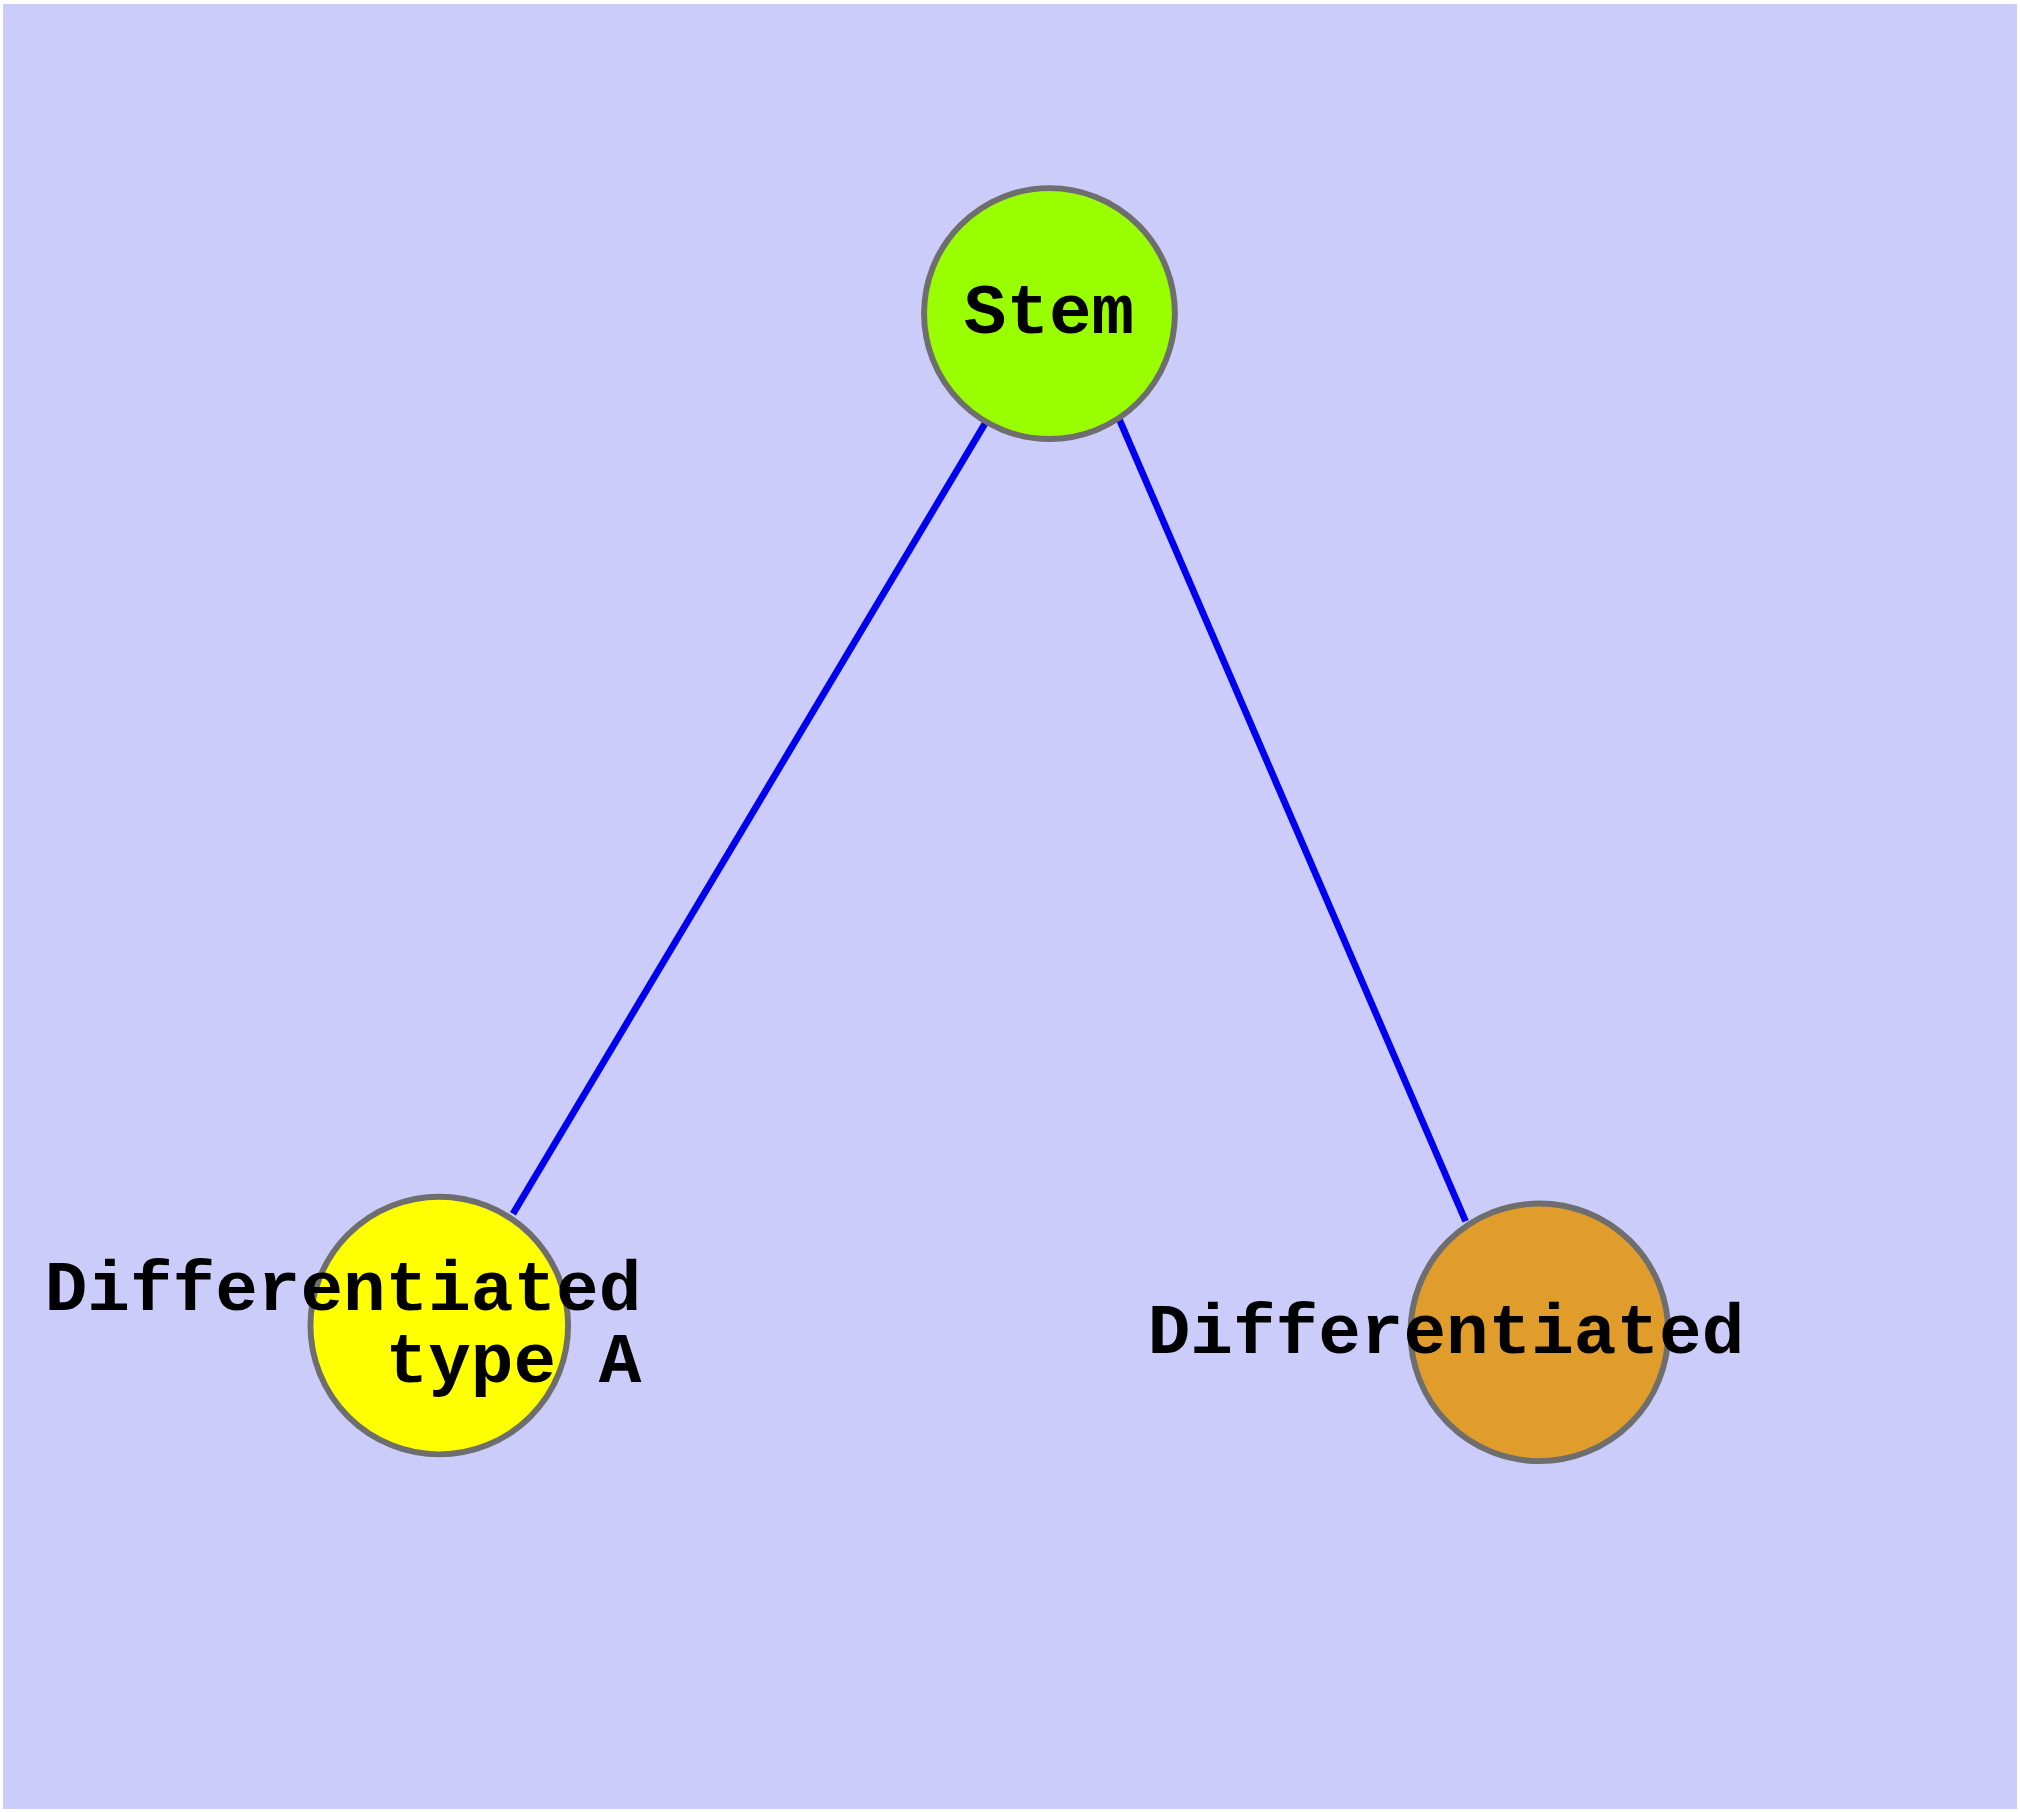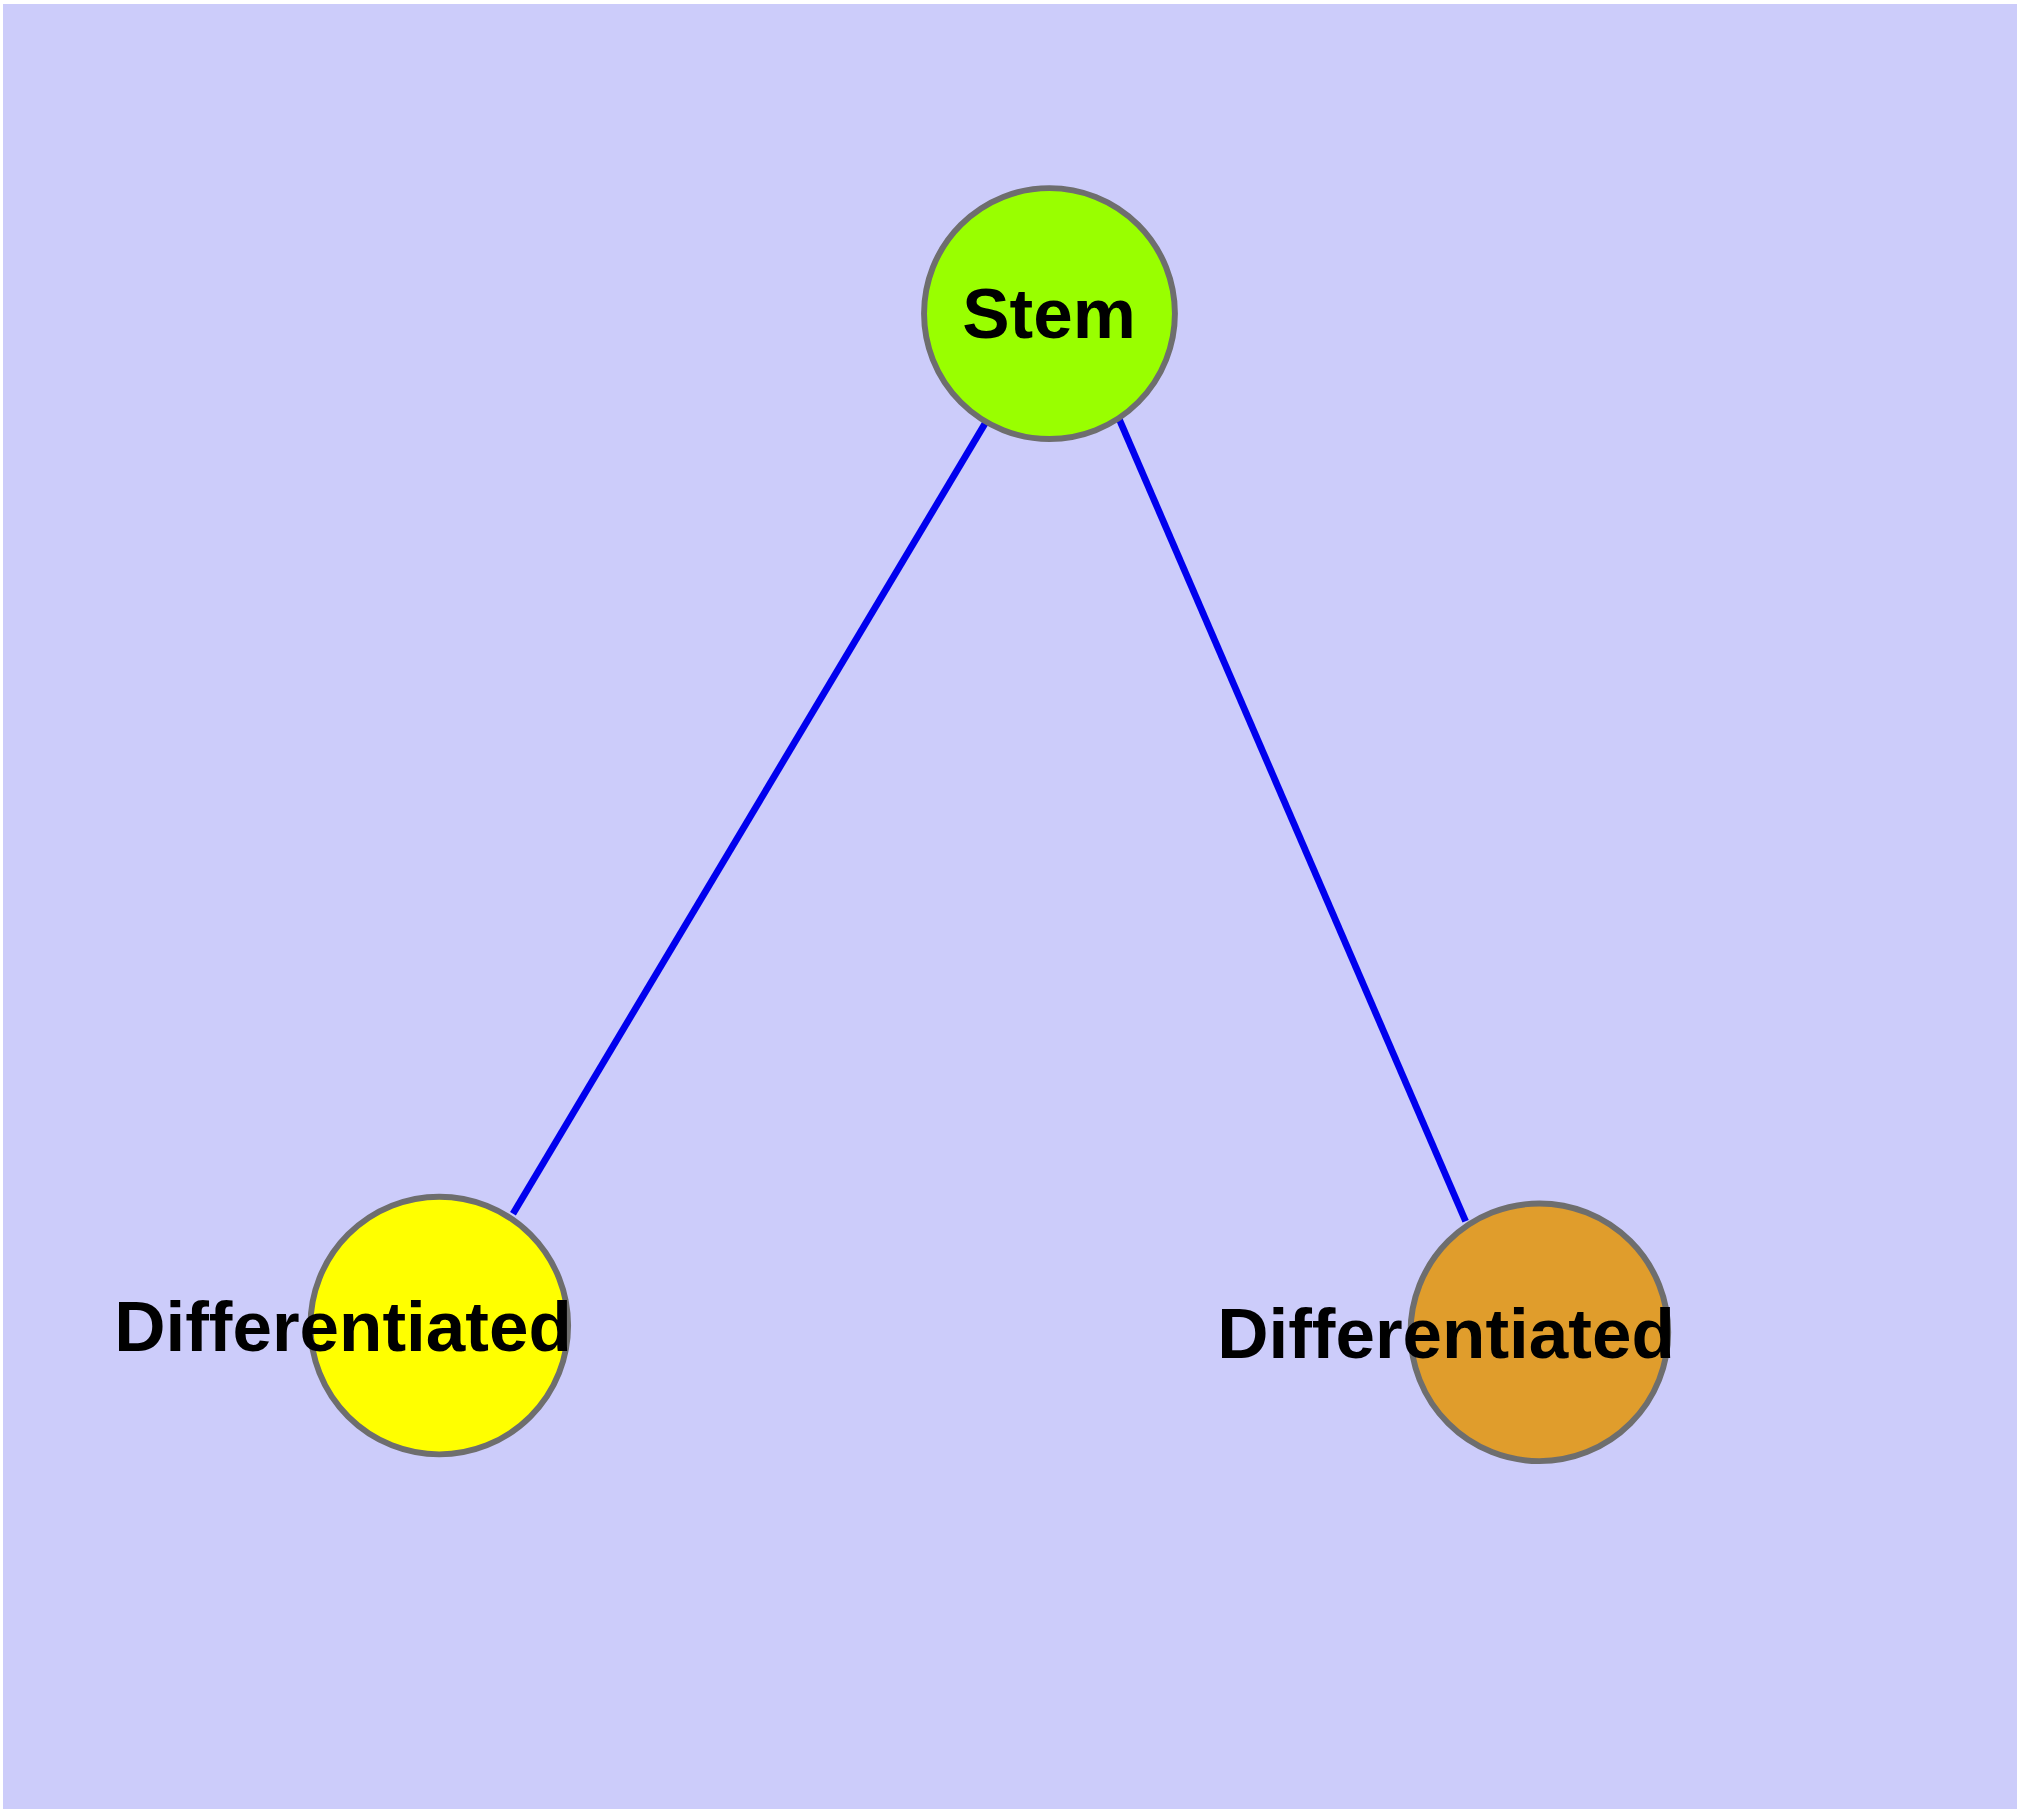--- a/index.html
+++ b/index.html
@@ -27,21 +27,21 @@
     position: absolute;
     left: 0;
     top: 0;
     width: 2021px;
     height: 1812px;
   }
   .node-label {
     position: absolute;
     color: #000000;
     font-weight: bold;
-    font-family: Liberation Sans, sans-serif;
+    font-family: Liberation Mono, monospace;
     text-align: right;
     line-height: 1.02;
     white-space: nowrap;
     pointer-events: none;
     -webkit-font-smoothing: antialiased;
   }
   .label-stem {
     font-size: 71px;
     left: 1049px;
     top: 314px;
@@ -81,20 +81,21 @@
       <circle cx="1816" cy="1572" r="152" fill="#e09d2c" stroke="#6e6e6e" stroke-width="7"></circle>
     </g>
   </svg>
 
   <div class="node-label label-stem">
     <span class="label-line">Stem</span>
   </div>
 
   <div class="node-label label-a">
     <span class="label-line">Differentiated</span>
+    <span class="label-line">type A</span>
   </div>
 
   <div class="node-label label-b">
     <span class="label-line">Differentiated</span>
   </div>
 
 </div>
 
 
 </body></html>

